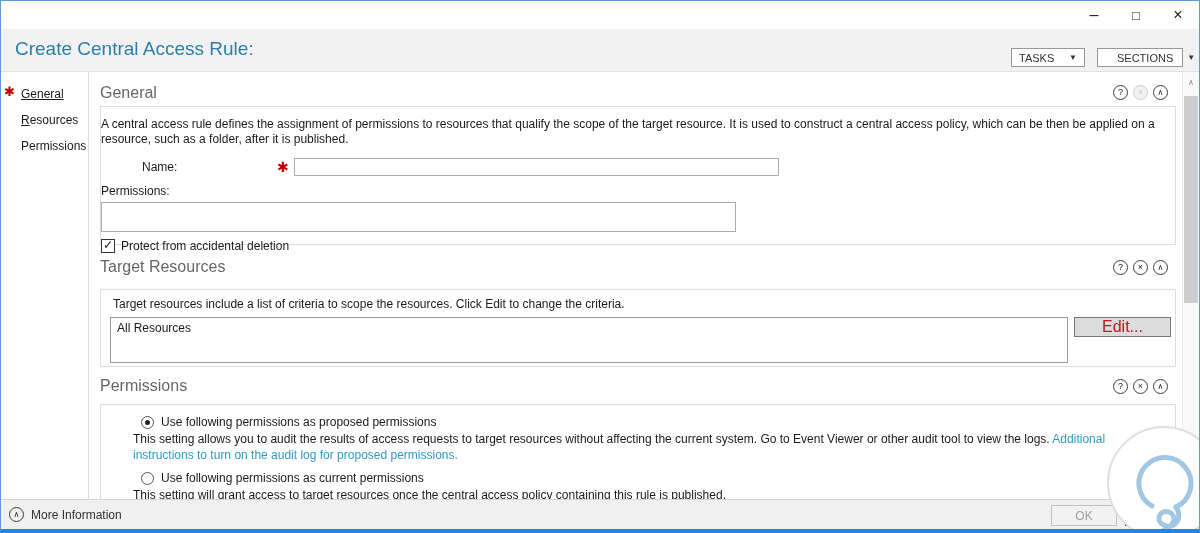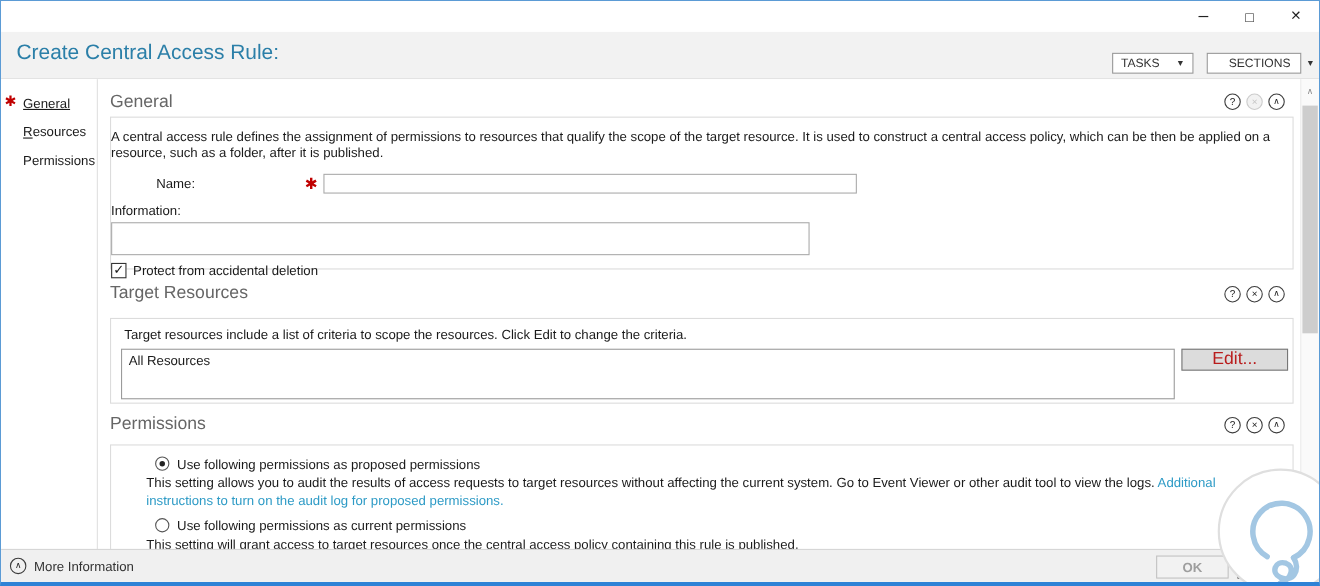--- a/index.html
+++ b/index.html
@@ -60,41 +60,41 @@
 
   .check-row { display:flex; align-items:center; margin-top:7px; gap:6px; }
   .checkbox { width:14px; height:14px; border:1px solid #333; background:#fff; display:flex; align-items:center; justify-content:center; font-size:12px; color:#1a1a1a; line-height:1; cursor:default; }
   .checkbox .mark { display:none; }
   .checkbox.on .mark { display:block; transform:translateY(-1px); }
   .check-label { font-size:12px; color:#1a1a1a; }
 
   .listbox { position:absolute; left:9px; top:27px; width:958px; height:46px; border:1px solid #9b9b9b; background:#fff; font-size:12px; color:#1a1a1a; padding:3px 6px; }
   .edit-btn { position:absolute; right:4px; top:27px; width:97px; height:20px; background:#dcdcdc; border:1px solid #777; font-size:16px; color:#b91c1c; display:flex; align-items:center; justify-content:center; cursor:default; }
 
-  .radio-row { display:flex; gap:7px; margin-top:2px;padding-left:28px; }
+  .radio-row { display:flex; align-items:center; gap:7px; margin-top:2px;padding-left:28px; }
   .radio { width:13px; height:13px; border:1px solid #555; border-radius:50%; background:#fff; position:relative; flex:none; cursor:default; }
   .radio.on::after { content:""; position:absolute; left:3px; top:3px; width:5px; height:5px; border-radius:50%; background:#222; }
   .radio-label { font-size:12px; color:#1a1a1a; }
   .radio-desc { margin:2px 0 8px 20px; font-size:12px; color:#1a1a1a; line-height:16px; max-width:1045px; }
   .link { color:#2e9bc6; cursor:pointer; }
 
   
   .scrollbar { position:absolute; right:0; top:0; bottom:0; width:17px; background:#fafafa; border-left:1px solid #ebebeb; }
   .sb-arrow { position:absolute; left:0; width:16px; height:16px; display:flex; align-items:center; justify-content:center; font-size:8px; color:#8a8a8a; cursor:default; }
   .sb-up { top:2px; }
   .sb-down { bottom:3px; }
   .sb-thumb { position:absolute; left:1px; top:24px; width:14px; height:207px; background:#cdcdcd; cursor:default; }
 
   
   .footer { position:absolute; left:0; bottom:0; right:0; height:30px; background:#f0f0f0; border-top:1px solid #d6d6d6; }
   .more-info { position:absolute; left:8px; top:7px; display:flex; align-items:center; gap:7px; cursor:default; }
   .more-info .circ { background:#f0f0f0; }
   .more-label { font-size:12px; color:#333; }
   .btn { position:absolute; top:5px; height:21px; font-size:12px; display:flex; align-items:center; justify-content:center; cursor:default; }
-  .btn.ok { left:1050px; width:66px; background:#f2f2f2; border:1px solid #c2c2c2; color:#9e9e9e;font-weight:bold; }
+  .btn.ok { left:1050px; width:66px; background:#f2f2f2; border:1px solid #c2c2c2; color:#9e9e9e; }
   .btn.cancel { left:1124px; width:71px; background:#ededed; border:1px solid #333; color:#111; }
 
   
   .bulb-overlay { position:absolute; left:1104px; top:423px; width:118px; height:118px; z-index:60; pointer-events:none; }
 </style>
 </head>
 <body>
 
 <div class="window">
 
@@ -142,21 +142,21 @@
           </div>
       </div>
 
       <div class="group-box gb-general">
         <div class="desc-text">A central access rule defines the assignment of permissions to resources that qualify the scope of the target resource. It is used to construct a central access policy, which can be then be applied on a resource, such as a folder, after it is published.</div>
         <div class="name-row">
           <span class="flabel">Name:</span>
           <span class="req">✱</span>
           <input class="txt-input" type="text" value="" style="">
         </div>
-        <div class="desc-label">Information:</div>
+        <div class="desc-label">Permissions:</div>
         <textarea class="txt-area" style=""></textarea>
         <div class="check-row">
           <div class="checkbox on">
             <span class="mark">✓</span>
           </div>
           <span class="check-label">Protect from accidental deletion</span>
         </div>
       </div>
 
       <div class="sec-head" style="top:186px;">Target Resources</div>

